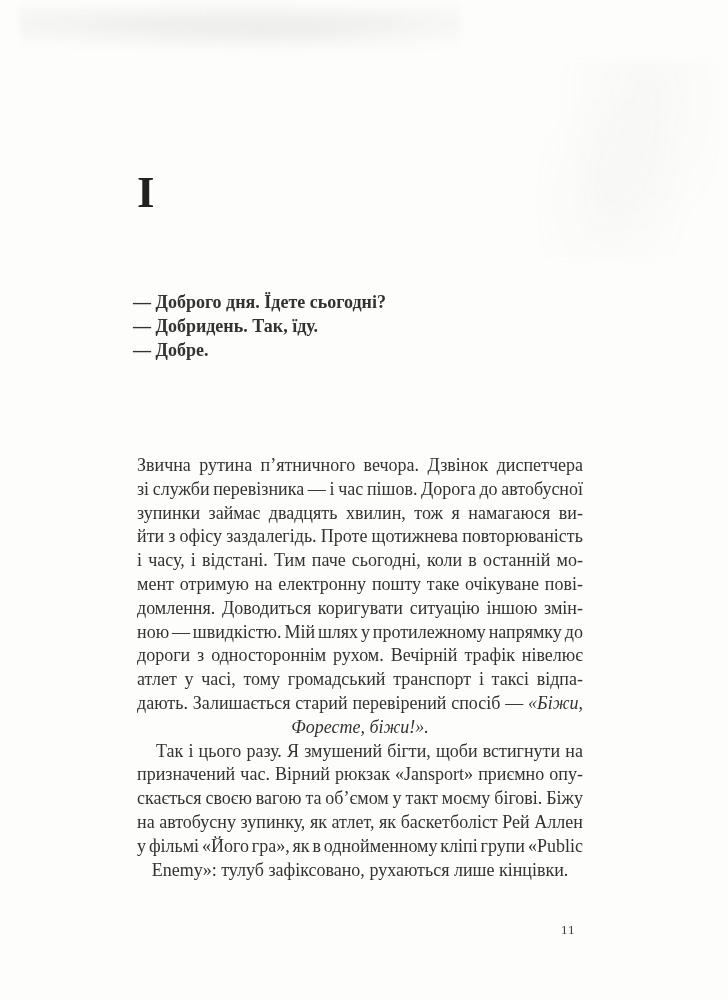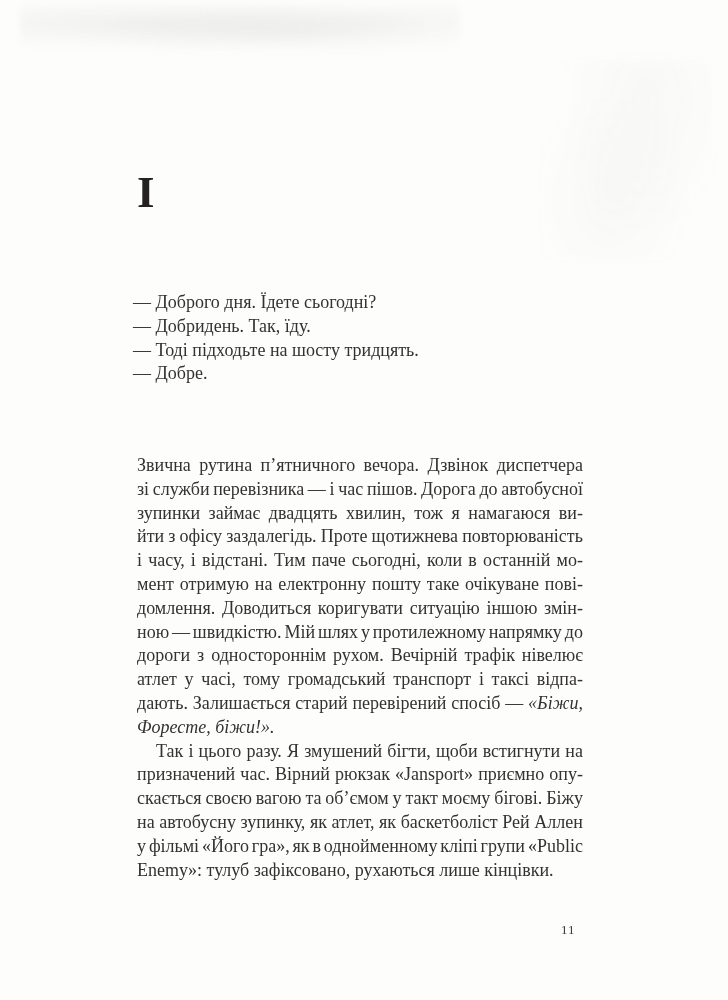--- a/index.html
+++ b/index.html
@@ -56,37 +56,38 @@
     position: absolute;
     left: 114px;
     top: 291px;
     width: 469px;
     font-size: 18px;
   }
   .dlg-line {
     line-height: 23.8px;
     padding-left: 19px;
     white-space: nowrap;
+    font-weight: bold;
   }
   .body-text {
     position: absolute;
     left: 114px;
     top: 454px;
     width: 469px;
     font-size: 18px;
   }
   .tl {
     display: flex;
     justify-content: space-between;
     line-height: 23.8px;
     height: 23.8px;
     margin-left: 23px;
   }
   .tl-last {
-    justify-content: flex-start;
+    justify-content: center;
     column-gap: 0.25em;
   }
   .tl-indent {
     padding-left: 19px;
   }
   .w { white-space: pre; }
   .it { font-style: italic; }
   .page-number {
     position: absolute;
     left: 561px;
@@ -101,21 +102,20 @@
 
 <div class="page">
   <div class="scan-noise"></div>
   <div class="scan-noise-right"></div>
 
   <div class="chapter-heading">I</div>
 
   <div class="dialogue">
       <div class="dlg-line">— Доброго дня. Їдете сьогодні?</div>
       <div class="dlg-line">— Добридень. Так, їду.</div>
-      <div class="dlg-line">— Тоді підходьте на шосту тридцять.</div>
       <div class="dlg-line">— Добре.</div>
     </div>
 
   <div class="body-text">
       <div class="para">
         <div class="tl">
           <span class="w">Звична</span>
           <span class="w">рутина</span>
           <span class="w">п’ятничного</span>
           <span class="w">вечора.</span>

